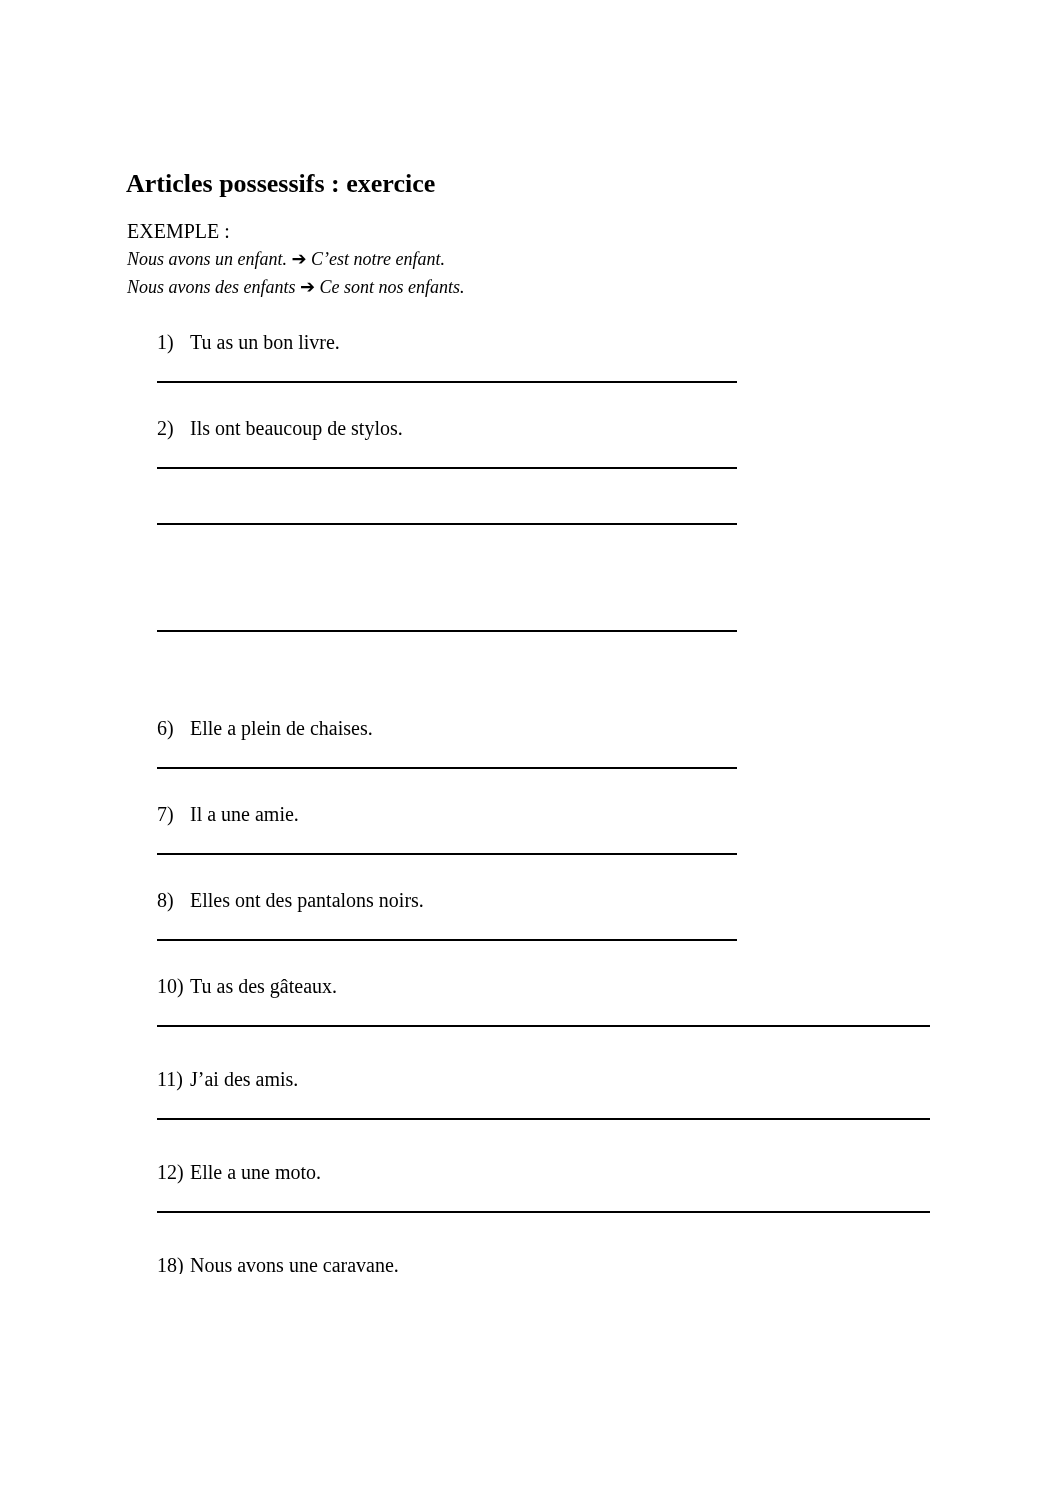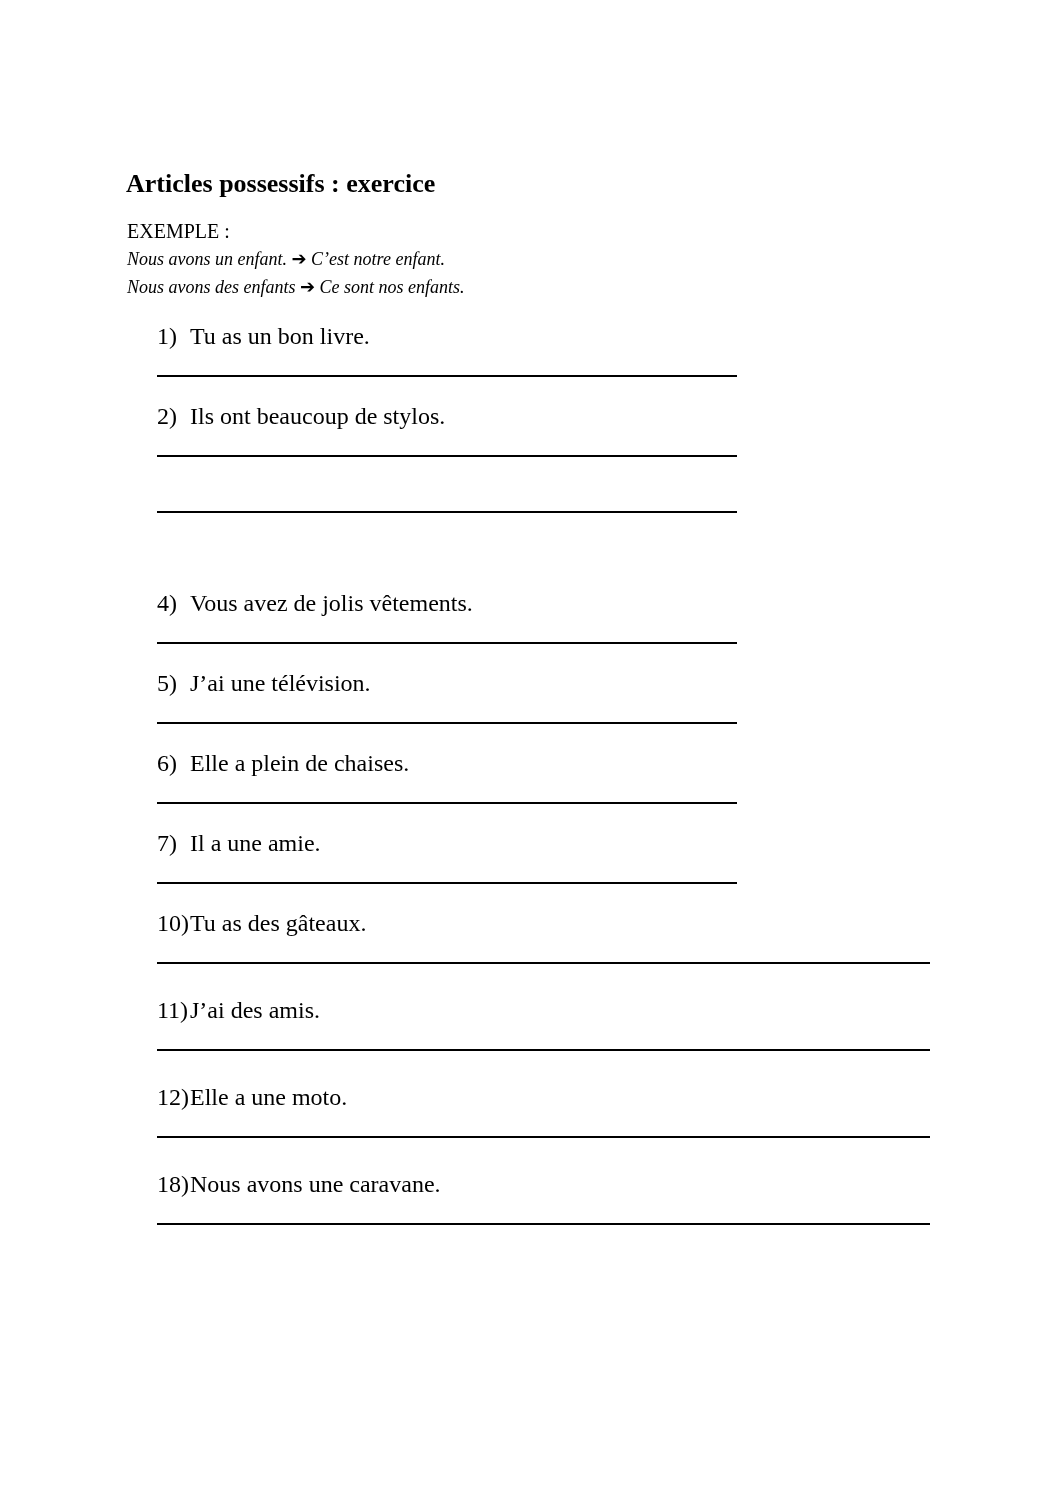--- a/index.html
+++ b/index.html
@@ -46,23 +46,24 @@
     font-family: "Liberation Serif", "DejaVu Serif", "DejaVu Sans", serif;
   }
   .items {
     position: absolute;
     left: 157px;
     top: 324px;
   }
   .item { height: 80px; }
   .item.long { height: 87px; }
   .sentence {
-    font-size: 24px;
+    font-size: 20px;
     line-height: 24px;
     white-space: nowrap;
+    margin-top: 6px;
   }
   .num {
     display: inline-block;
     min-width: 33px;
   }
   .answer-line {
     margin-top: 27px;
     width: 580px;
     height: 0;
     border-bottom: 2px solid #000000;
@@ -99,47 +100,44 @@
         <span class="num">2)</span><span>Ils ont beaucoup de stylos.</span>
       </div>
       <div class="answer-line"></div>
     </div>
 
     <div class="item">
       <div class="answer-line"></div>
     </div>
 
     <div class="item">
-      <div class="sentence">
-        <span class="num">4)</span><span>Vous avez de jolis vêtements.</span>
-      </div>
       <div class="answer-line"></div>
     </div>
 
-    <div class="item">
-      <div class="sentence">
-        <span class="num">5)</span><span>J’ai une télévision.</span>
-      </div>
-      <div class="answer-line"></div>
-    </div>
 
     <div class="item">
       <div class="sentence">
         <span class="num">6)</span><span>Elle a plein de chaises.</span>
       </div>
       <div class="answer-line"></div>
     </div>
 
     <div class="item">
       <div class="sentence">
         <span class="num">7)</span><span>Il a une amie.</span>
       </div>
       <div class="answer-line"></div>
     </div>
 
+    <div class="item">
+      <div class="sentence">
+        <span class="num">8)</span><span>Elles ont des pantalons noirs.</span>
+      </div>
+      <div class="answer-line"></div>
+    </div>
 
 
     <div class="item long">
       <div class="sentence">
         <span class="num">10)</span><span>Tu as des gâteaux.</span>
       </div>
       <div class="answer-line"></div>
     </div>
 
     <div class="item long">

